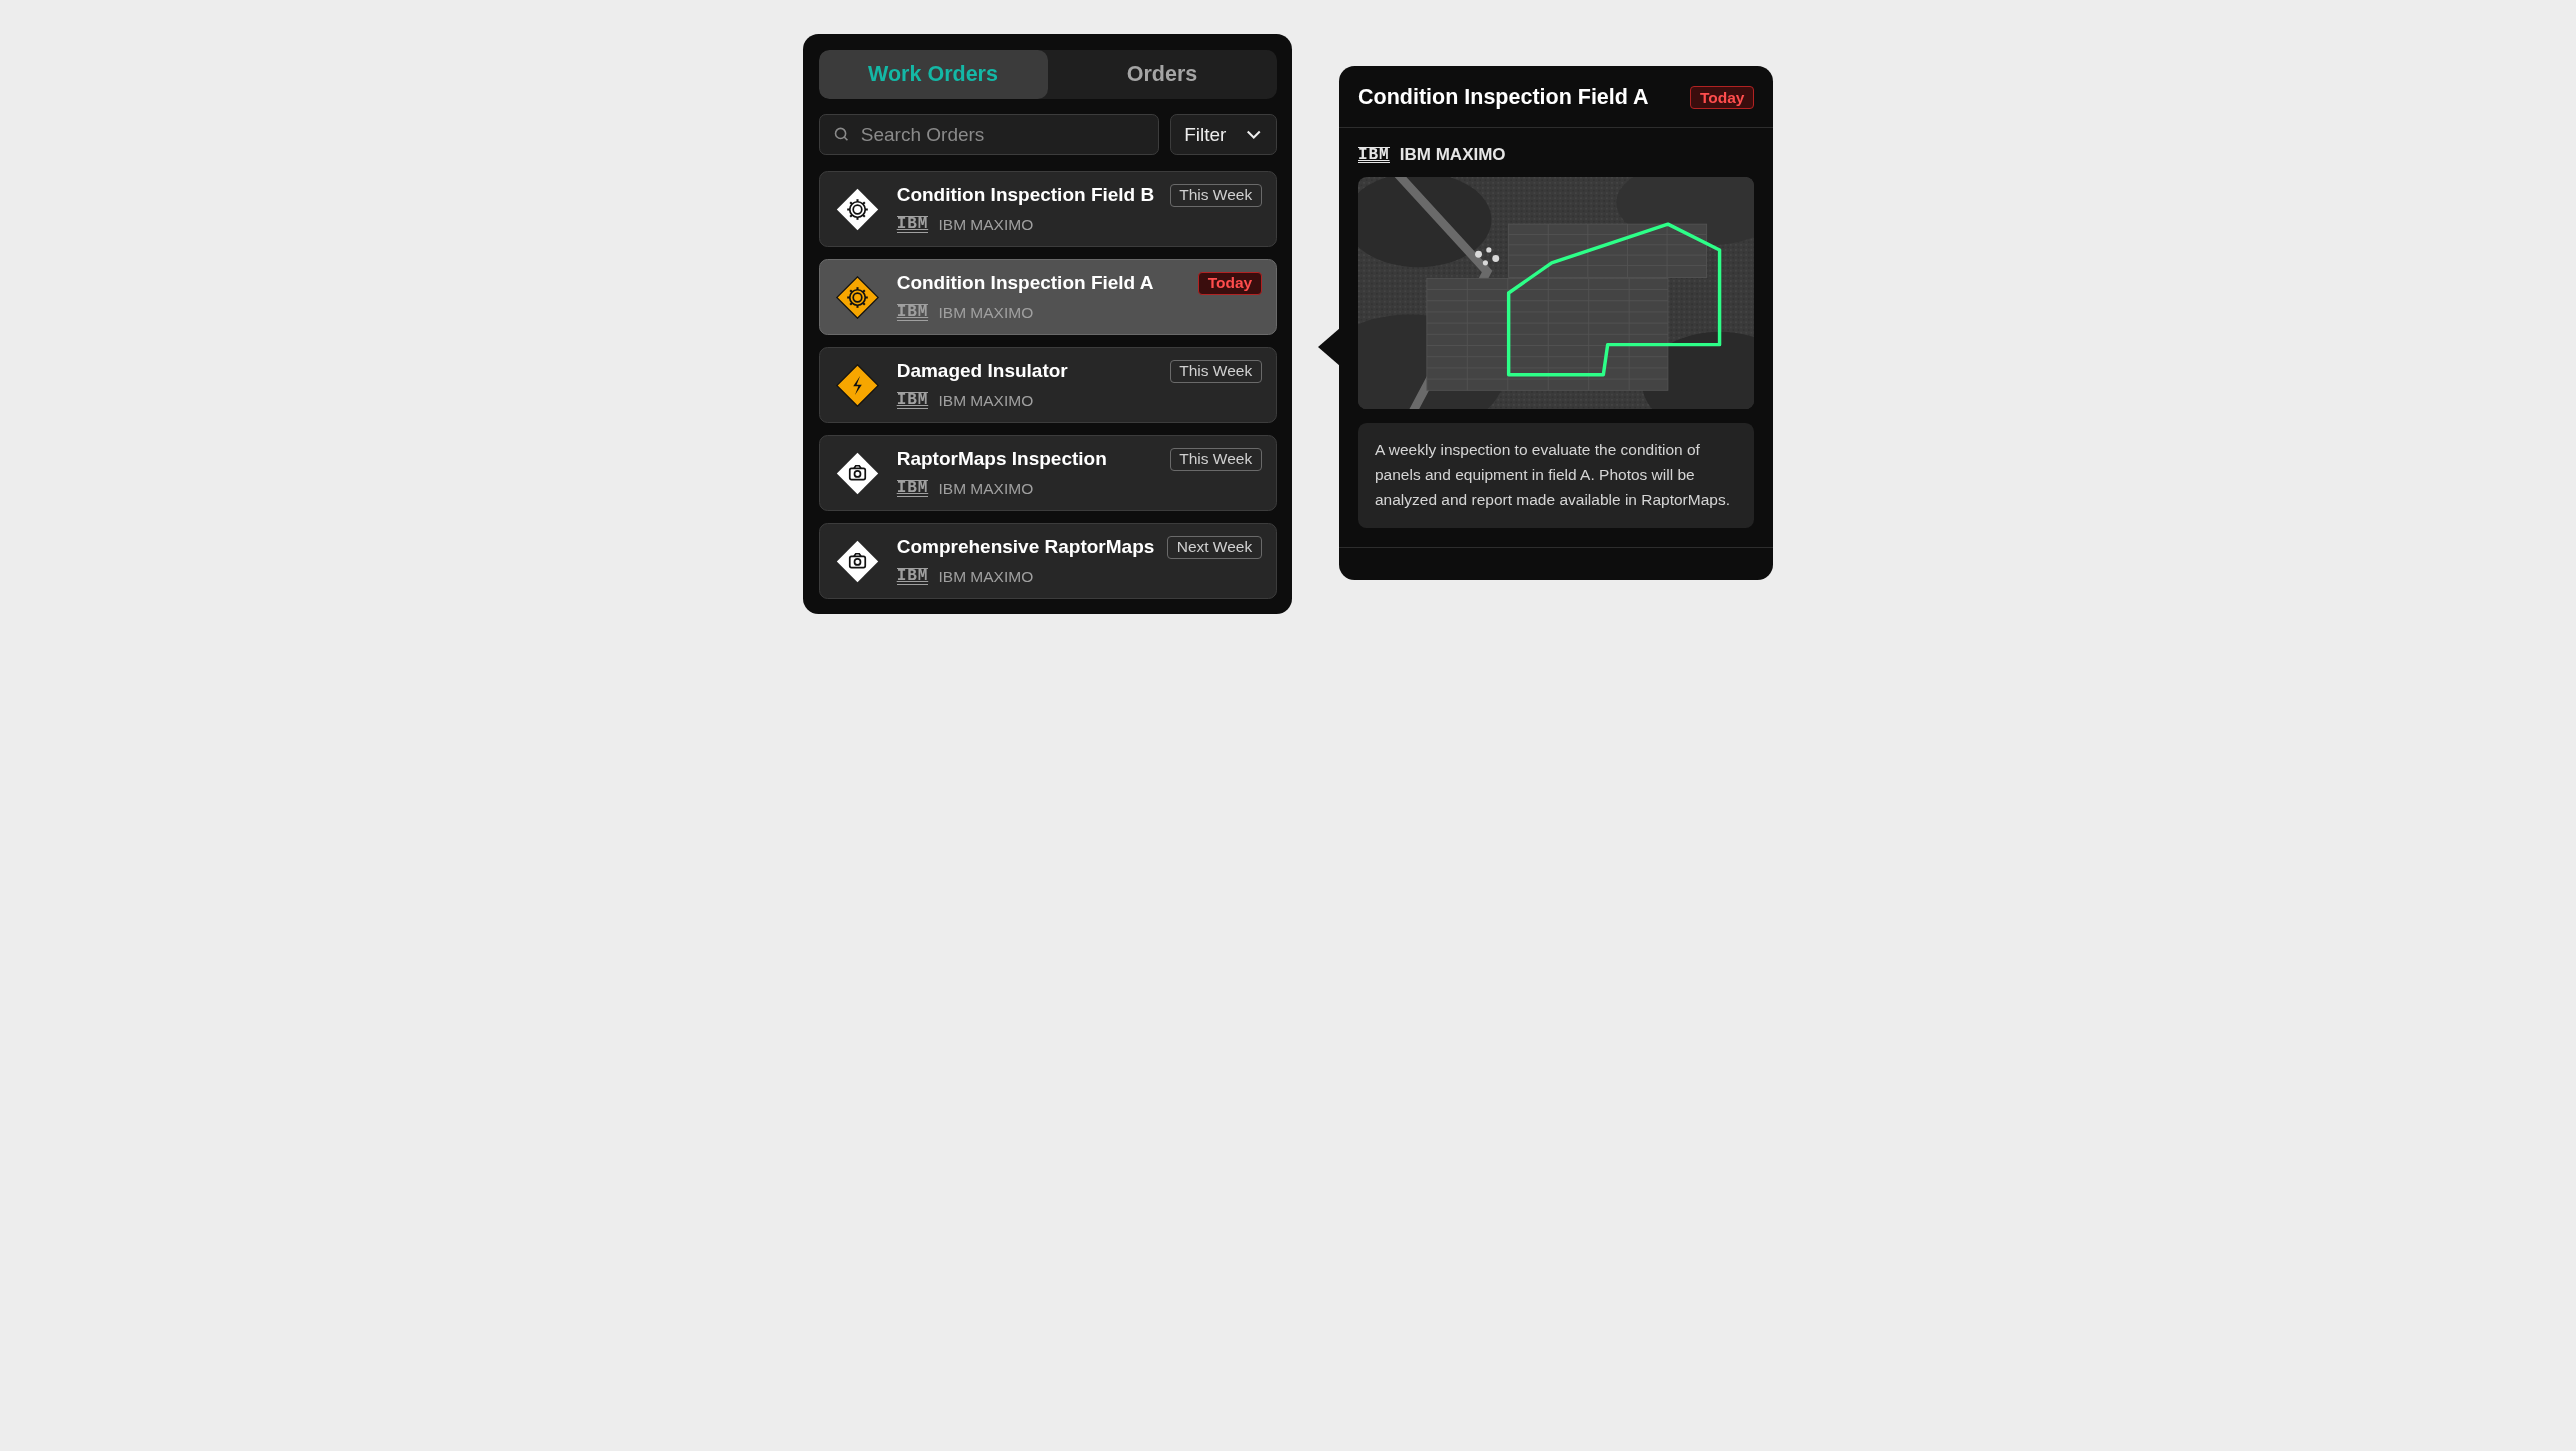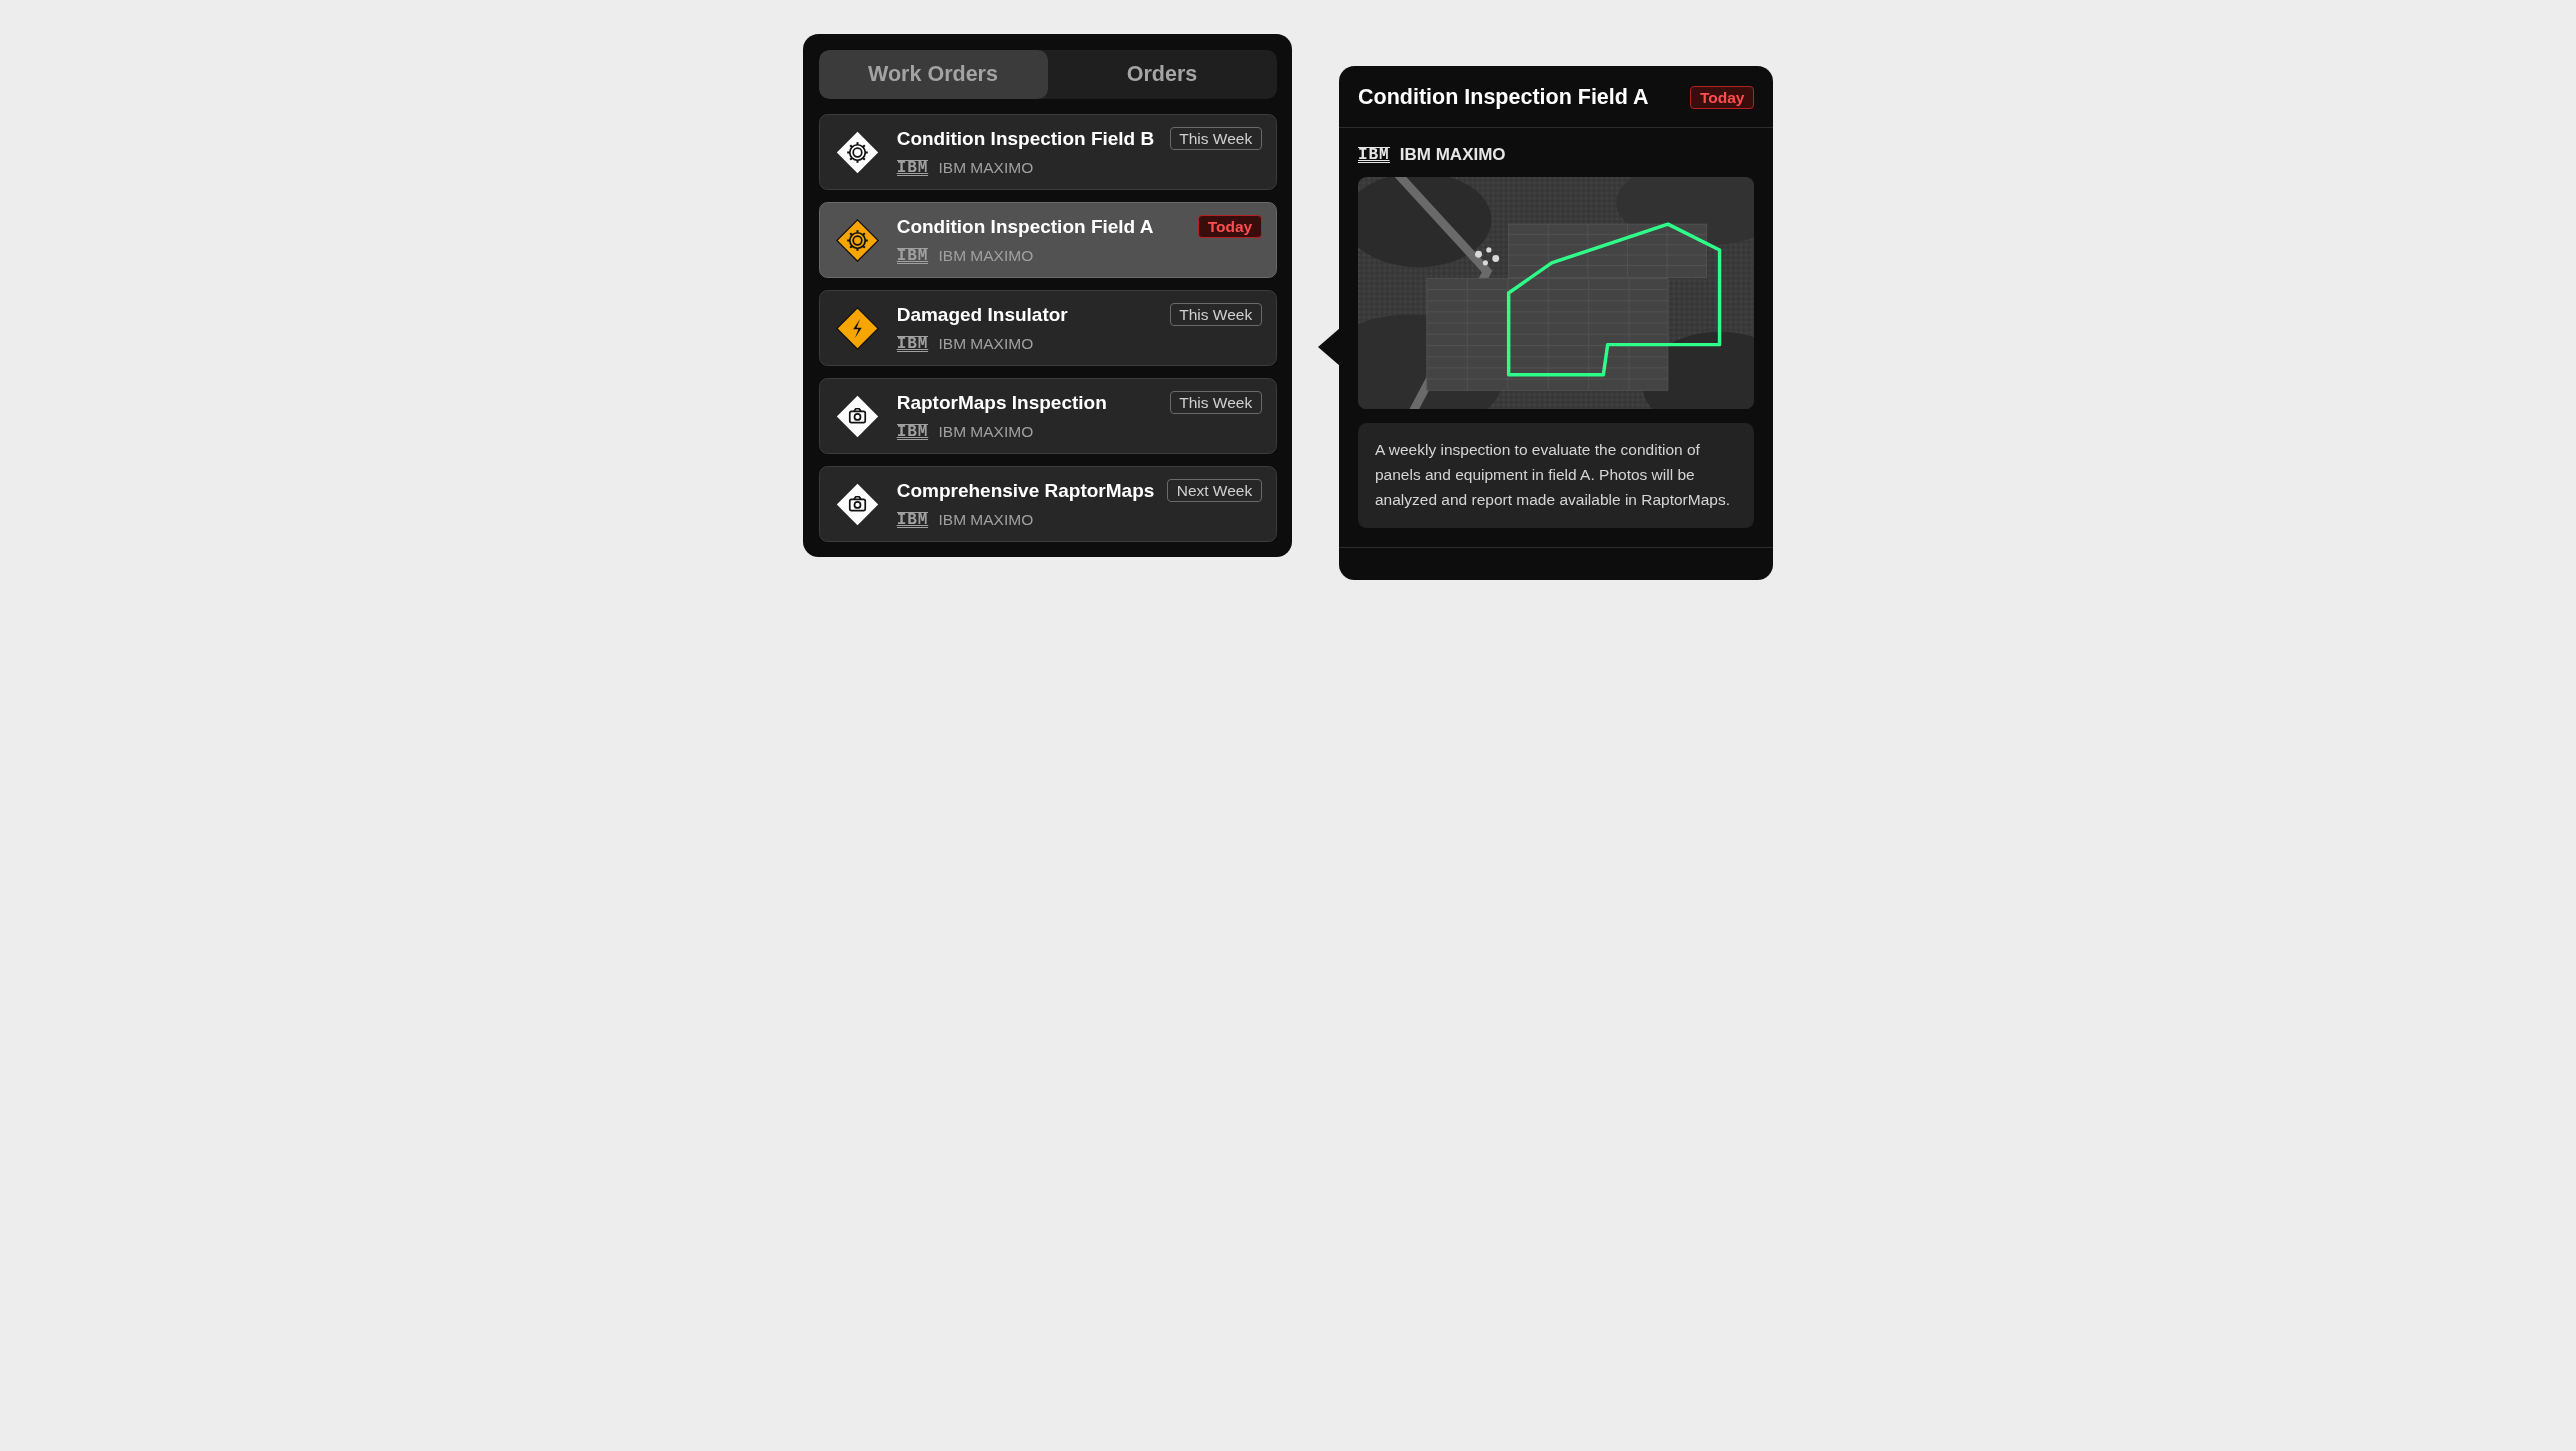--- a/index.html
+++ b/index.html
@@ -39,21 +39,21 @@
     flex: 1;
     text-align: center;
     padding: 12px 0;
     font-size: 21.5px;
     font-weight: 600;
     color: #a5a5a5;
     cursor: pointer;
   }
   .tab.active {
     background: #3b3b3b;
-    color: #a3a3a3;
+    color: #14b8a6;
     border-radius: 10.3px;
   }
   .search-row {
     display: flex;
     gap: 10.3px;
   }
   .search-box {
     flex: 1;
     display: flex;
     align-items: center;
@@ -258,20 +258,35 @@
 
 <div class="stage">
 
   <div class="panel-left">
 
     <div class="tabs">
       <div class="tab active">Work Orders</div>
       <div class="tab">Orders</div>
     </div>
 
+    <div class="search-row">
+      <div class="search-box">
+        <svg class="icon-svg" width="19" height="19" viewBox="0 0 24 24" fill="none" stroke="#8a8a8a" stroke-width="2.2">
+            <circle cx="10.5" cy="10.5" r="7"></circle>
+            <line x1="20" y1="20" x2="15.5" y2="15.5"></line>
+          </svg>
+        <input type="text" placeholder="Search Orders" style="">
+      </div>
+      <div class="filter-btn">
+        <span>Filter</span>
+        <svg class="icon-svg" width="15.5" height="10.3" viewBox="0 0 18 12" fill="none" stroke="#ededed" stroke-width="2.4">
+            <polyline points="2,3 9,10 16,3"></polyline>
+          </svg>
+      </div>
+    </div>
 
     <div class="order-list">
 
       <div class="order-card">
         <div class="order-icon-wrap">
           <svg width="43" height="43" viewBox="0 0 50 50">
               <rect x="25" y="1" width="34" height="34" transform="rotate(45 25 1)" fill="#fff"></rect>
               <g transform="translate(25,25)" fill="none" stroke="#111" stroke-width="2">
                 <circle r="5"></circle>
                 <circle r="9"></circle>

